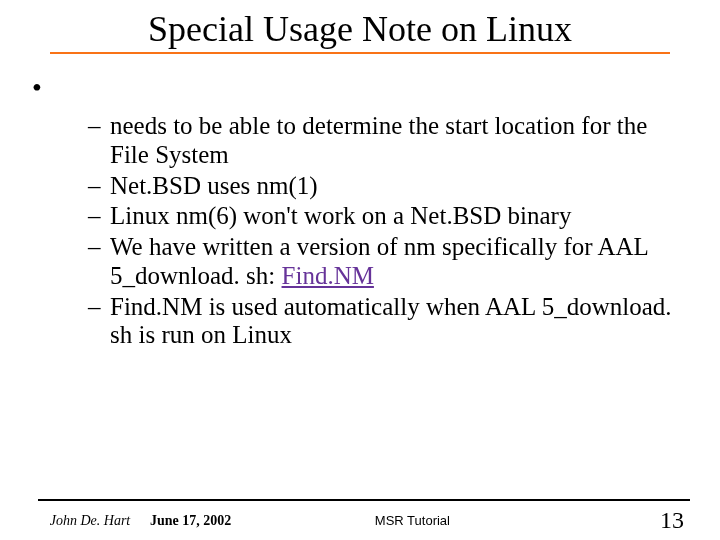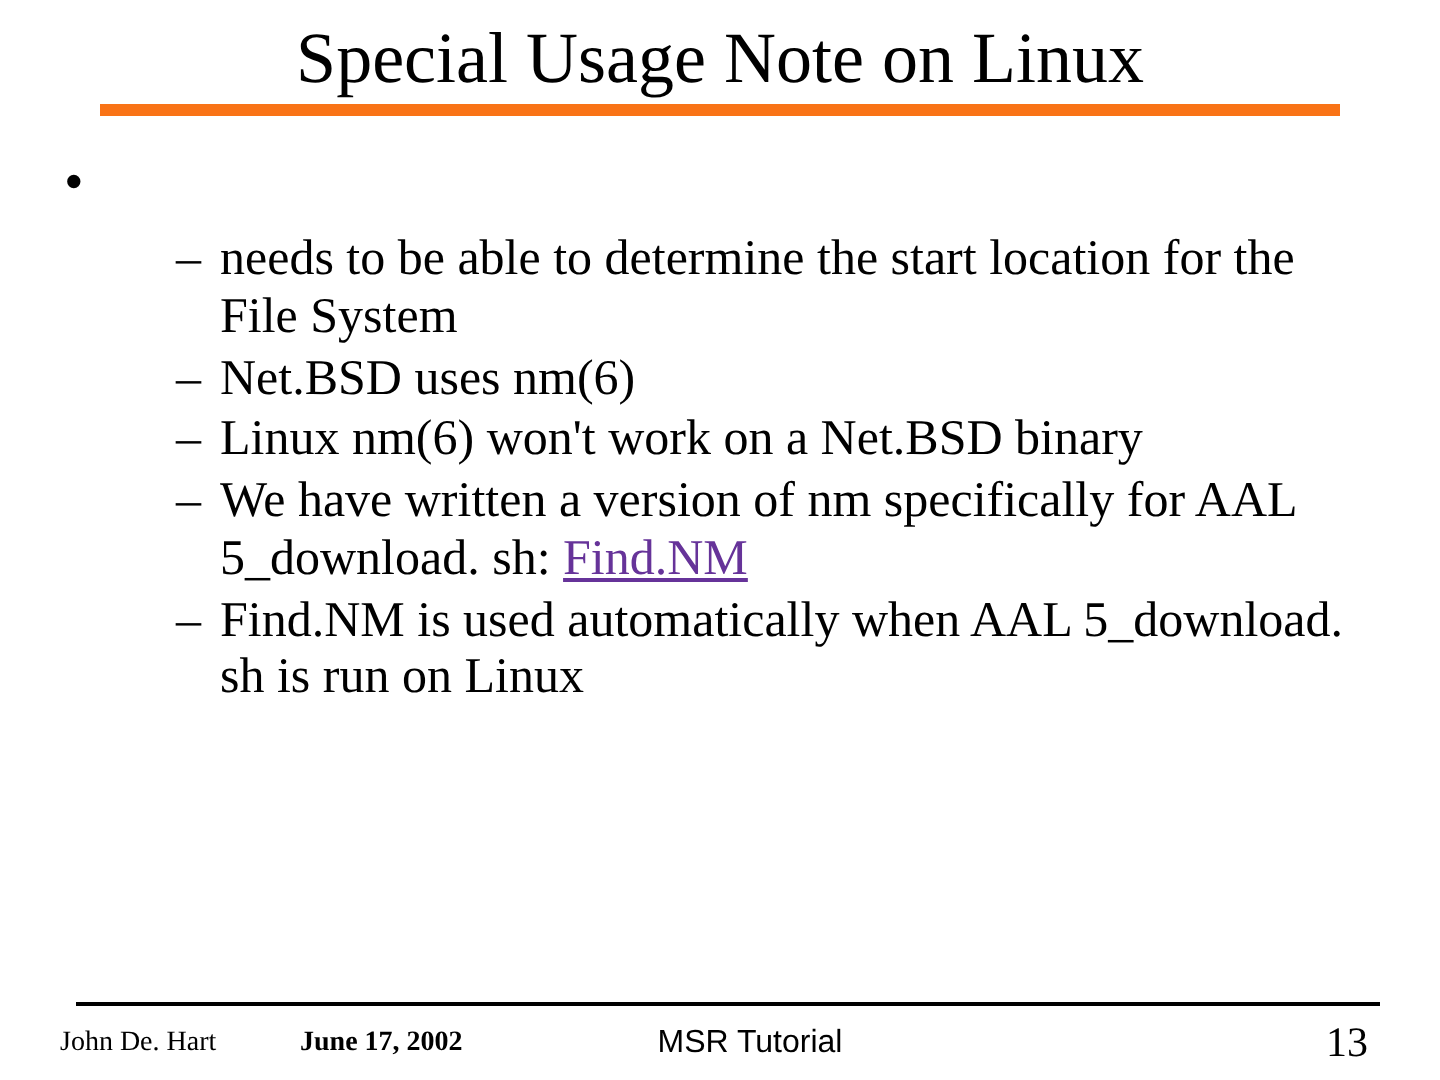--- a/index.html
+++ b/index.html
@@ -16,21 +16,21 @@
     width: 720px;
     height: 540px;
     position: relative;
     box-sizing: border-box;
   }
   .title {
     text-align: center;
     font-size: 36px;
     font-weight: normal;
     margin: 8px auto 0 auto;
-    border-bottom: 6px solid #f97316;
+    border-bottom: 2px solid #f97316;
     width: 86%;
     padding-bottom: 2px;
   }
   .body {
     margin: 18px 32px 0 32px;
     font-size: 28px;
     line-height: 1.15;
   }
   .bullet-l1 {
     display: flex;
@@ -73,21 +73,23 @@
     margin-bottom: 6px;
     margin-left: 8px;
     margin-right: 0;
   }
   .footer-row {
     display: flex;
     align-items: center;
     font-size: 14px;
   }
   .ft-author {
+    font-style: italic;
     width: 120px;
+    text-align: center;
   }
   .ft-date {
     width: 130px;
     font-weight: bold;
   }
   .ft-univ {
     width: 180px;
     text-align: center;
     line-height: 1;
   }
@@ -109,29 +111,29 @@
     border-radius: 0 0 50% 50% / 0 0 40% 40%;
     position: relative;
   }
   .ft-univ .uni-sub {
     font-size: 6px;
     letter-spacing: 0.3px;
     margin-top: 1px;
   }
   .ft-tut {
     font-family: Arial, Helvetica, sans-serif;
-    font-size: 16px;
+    font-size: 13px;
     width: 150px;
-    text-align: center;
+    text-align: right;
     padding-left: 20px;
   }
   .ft-pg {
     flex: 1;
     text-align: right;
-    font-size: 21px;
+    font-size: 24px;
     padding-right: 6px;
   }
 </style>
 </head>
 <body>
 
 <div class="slide">
 
   <div class="title">Special Usage Note on Linux</div>
 
@@ -142,21 +144,21 @@
 
     <div class="sub-list">
 
       <div class="bullet-l2">
         <div class="dash">–</div>
         <div class="txt"><span>needs to be able to determine the start location for the File System</span></div>
       </div>
 
       <div class="bullet-l2">
         <div class="dash">–</div>
-        <div class="txt"><span>Net.BSD uses nm(6)</span></div>
+        <div class="txt"><span>Net.BSD uses nm(1)</span></div>
       </div>
 
       <div class="bullet-l2">
         <div class="dash">–</div>
         <div class="txt"><span>Linux nm(6) won't work on a Net.BSD binary</span></div>
       </div>
 
       <div class="bullet-l2">
         <div class="dash">–</div>
         <div class="txt"><span>We have written a version of nm specifically for AAL 5_download. sh: </span><a class="link">Find.NM</a><span></span></div>

